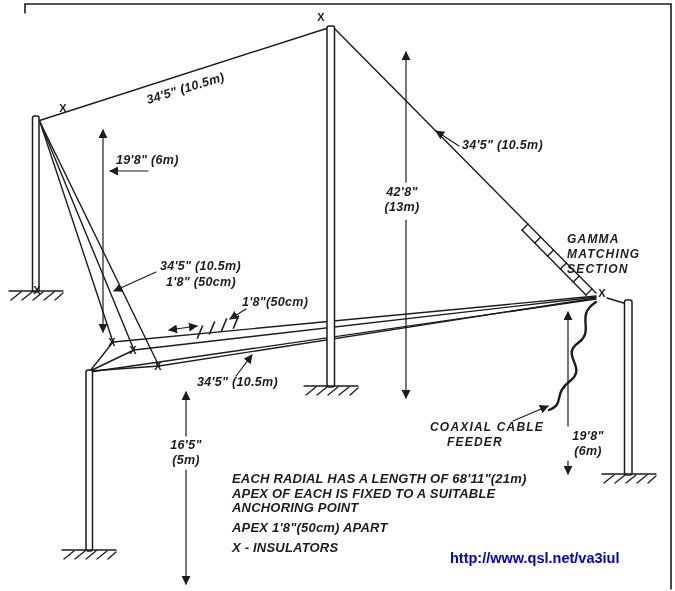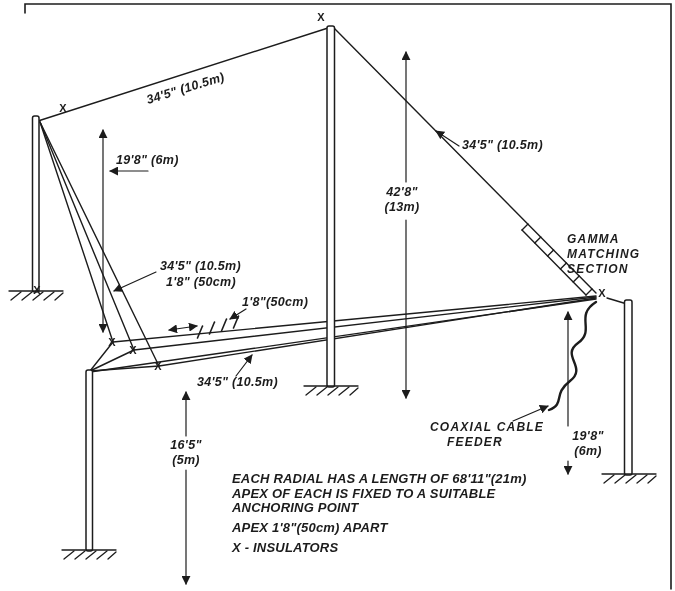--- a/index.html
+++ b/index.html
@@ -166,13 +166,14 @@
 
     <g>
       <text class="note" x="232" y="483">EACH RADIAL HAS A LENGTH OF 68'11"(21m)</text>
       <text class="note" x="232" y="498">APEX OF EACH IS FIXED TO A SUITABLE</text>
       <text class="note" x="232" y="512">ANCHORING POINT</text>
       <text class="note" x="232" y="532">APEX 1'8"(50cm) APART</text>
       <text class="note" x="232" y="552">X - INSULATORS</text>
     </g>
   </svg>
 
+  <a class="credit-link" href="#">http://www.qsl.net/va3iul</a>
 </div>
 
 </body></html>

